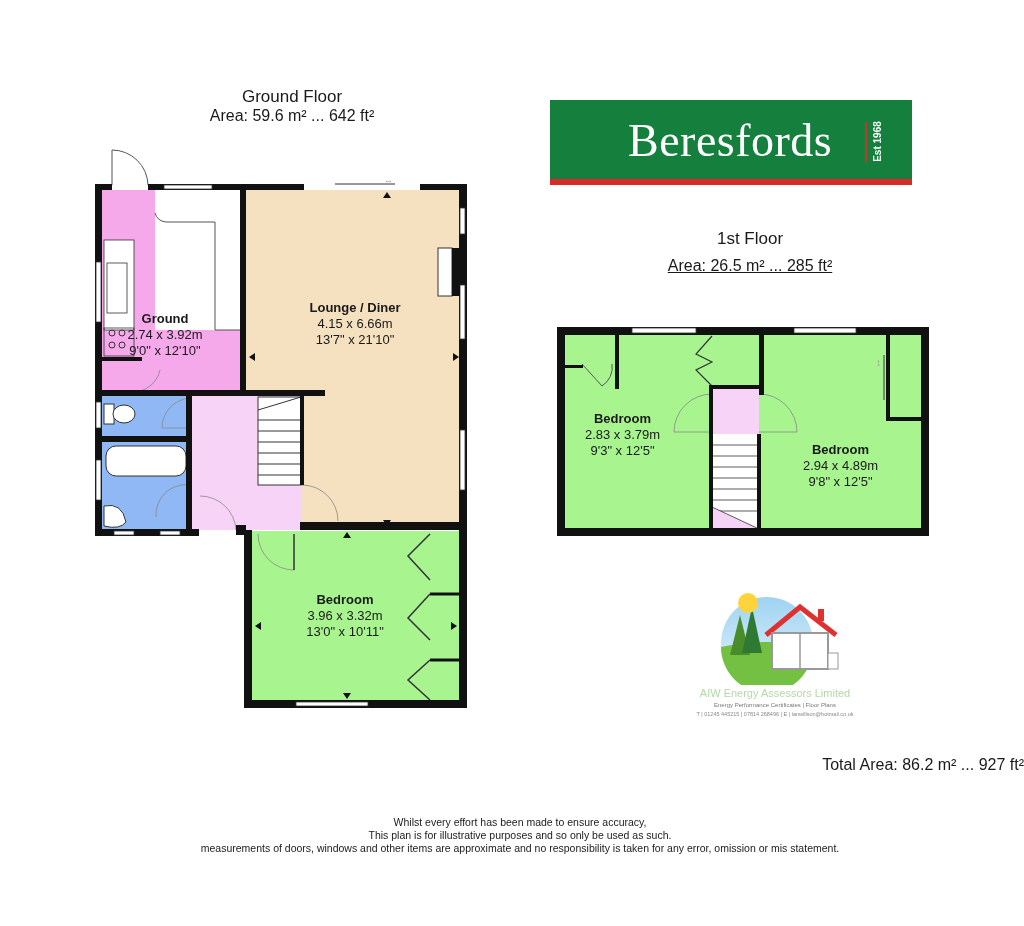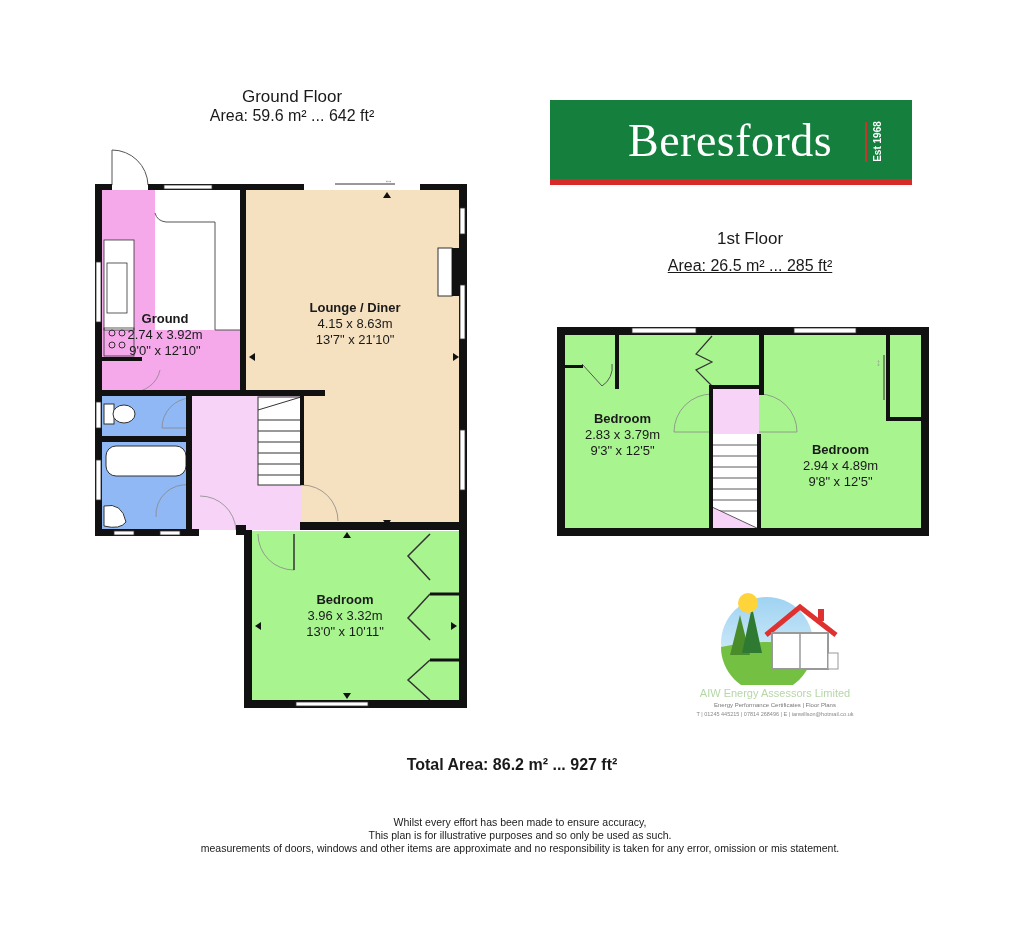--- a/index.html
+++ b/index.html
@@ -8,21 +8,21 @@
   .floor-title { position: absolute; text-align: center; font-weight: normal; font-size: 17px; }
   .floor-area { position: absolute; text-align: center; font-size: 16px; }
   .room-label { position: absolute; text-align: center; font-size: 13px; line-height: 16px; }
   .room-label .name { font-weight: bold; display: block; }
   .room-label span { display: block; }
   .logo { position: absolute; left: 550px; top: 100px; width: 362px; height: 85px; background: #15803d; }
   .logo .red { position: absolute; left: 0; bottom: 0; width: 100%; height: 6px; background: #d92a2a; }
   .logo .brand { position: absolute; left: 78px; top: 14px; font-family: "Liberation Serif", serif; font-size: 46px; color: #ffffff; letter-spacing: 0.5px; }
   .logo .divider { position: absolute; left: 315px; top: 22px; width: 2px; height: 40px; background: #c0392b; }
   .logo .est { position: absolute; left: 318px; top: 36px; transform: rotate(-90deg); transform-origin: center; font-size: 10px; color: #ffffff; font-weight: bold; width: 50px; text-align: center; }
-  .total { position: absolute; left: 0; width: 1024px; top: 756px; text-align: center; font-size: 16px; font-weight: bold; }
+  .total { position: absolute; left: 0; width: 1024px; top: 756px; text-align: right; font-size: 16px; }
   .disclaimer { position: absolute; left: 0; width: 1024px; top: 816px; text-align: center; font-size: 10.5px; line-height: 13px; padding-left: 8px; }
   .energy-name { position: absolute; left: 680px; top: 687px; width: 190px; text-align: center; font-size: 11px; color: #b6d7a8; }
   .energy-sub { position: absolute; left: 680px; top: 702px; width: 190px; text-align: center; font-size: 6px; color: #777; }
   .energy-contact { position: absolute; left: 672px; top: 711px; width: 206px; text-align: center; font-size: 5.5px; color: #888; }
 </style>
 </head>
 <body>
 
 <div class="floor-title" style="left:192px; top:87px; width:200px;">Ground Floor</div>
 <div class="floor-area" style="left:172px; top:107px; width:240px;">Area: 59.6 m² ... 642 ft²</div>
@@ -144,21 +144,21 @@
   </g>
 </svg>
 
 <div class="room-label" style="left:100px; top:311px; width:130px;">
   <span class="name">Ground</span>
   <span>2.74 x 3.92m</span>
   <span>9'0" x 12'10"</span>
 </div>
 <div class="room-label" style="left:280px; top:300px; width:150px;">
   <span class="name">Lounge / Diner</span>
-  <span>4.15 x 8.63m</span>
+  <span>4.15 x 6.66m</span>
   <span>13'7" x 21'10"</span>
 </div>
 <div class="room-label" style="left:270px; top:592px; width:150px;">
   <span class="name">Bedroom</span>
   <span>3.96 x 3.32m</span>
   <span>13'0" x 10'11"</span>
 </div>
 
 <svg class="abs" style="left:0; top:0;" width="1024" height="926">
   <rect x="564" y="334" width="357" height="195" fill="#a8f590"></rect>

